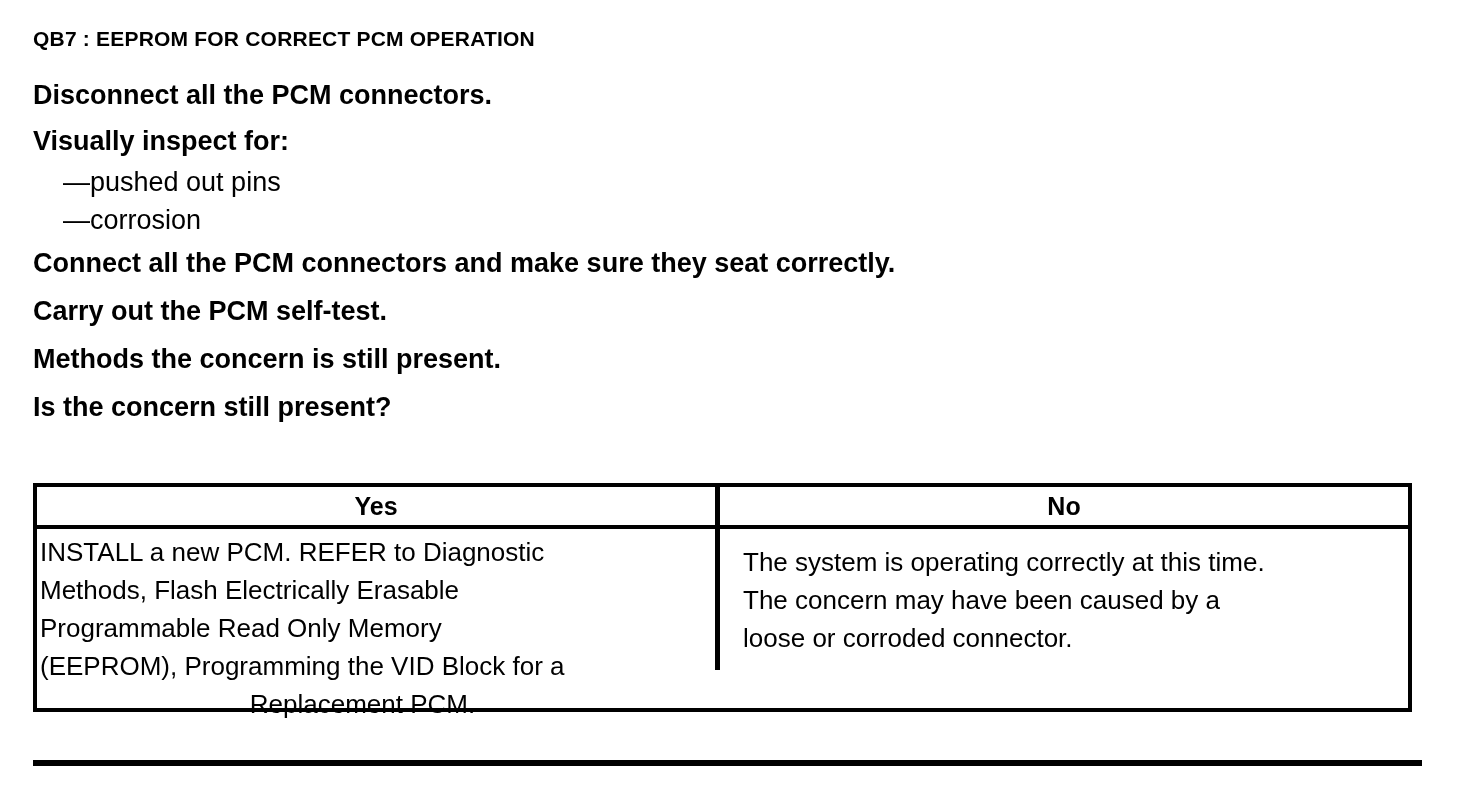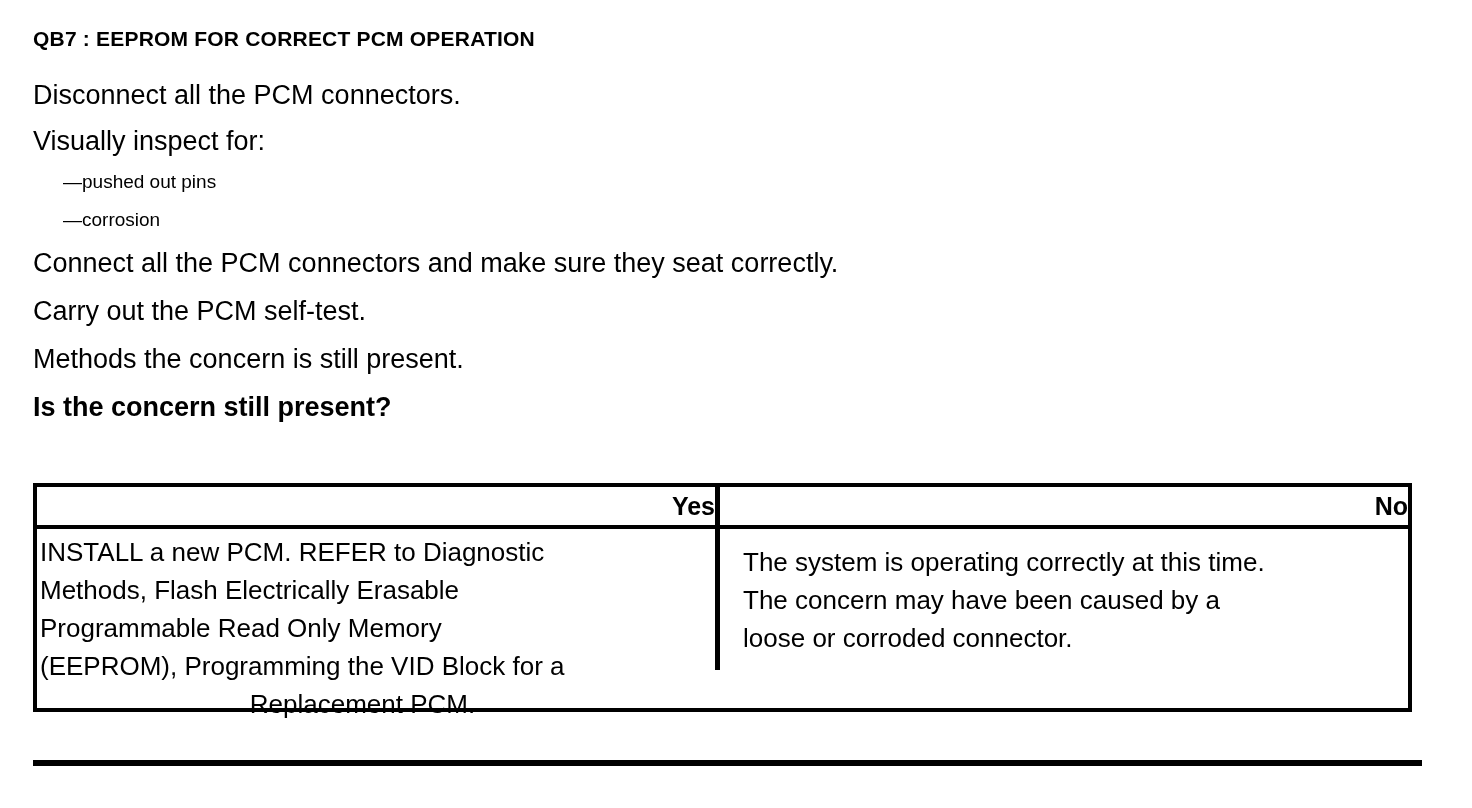--- a/index.html
+++ b/index.html
@@ -39,30 +39,30 @@
   .instructions {
     position: absolute;
     left: 33px;
     top: 71px;
     width: 1380px;
   }
   .instr-line {
     font-size: 27px;
     line-height: 48px;
     white-space: nowrap;
-    font-weight: normal;
+    font-weight: bold;
   }
   .instr-line.bold {
     font-weight: bold;
   }
   .sub-list {
     margin: 0;
   }
   .sub-line {
-    font-size: 19px;
+    font-size: 27px;
     line-height: 38px;
     white-space: nowrap;
     padding-left: 30px;
   }
   
   .instr-line.tight-top {
     line-height: 44px;
   }
 
   
@@ -78,21 +78,21 @@
   }
   .table-header-row {
     display: flex;
     height: 38px;
     border-bottom: 4px solid #000000;
     box-sizing: content-box;
   }
   .th {
     font-size: 25px;
     font-weight: bold;
-    text-align: right;
+    text-align: center;
     line-height: 38px;
     box-sizing: border-box;
   }
   .th-yes {
     width: 683px;
     border-right: 5px solid #000000;
   }
   .th-no {
     flex: 1;
   }

